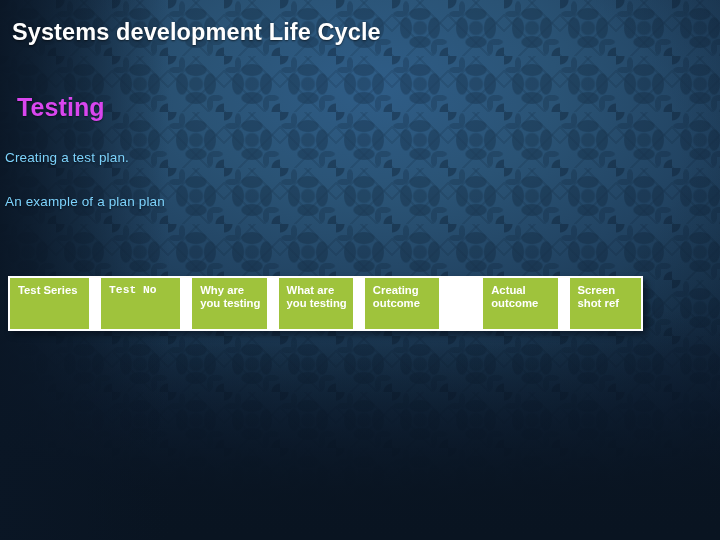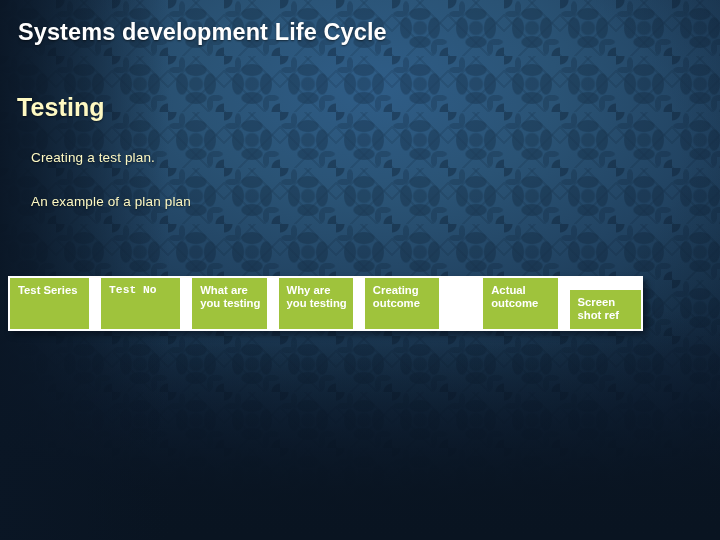--- a/index.html
+++ b/index.html
@@ -95,44 +95,44 @@
       rgba(10,22,37,0) 100%);
   }
 
   
   .content {
     position: absolute;
     inset: 0;
   }
   .slide-title {
     position: absolute;
-    left: 18px;
+    left: 12px;
     top: 19px;
     color: #ffffff;
     font-size: 23.5px;
     font-weight: bold;
     letter-spacing: .1px;
     text-shadow: 0 1px 2px rgba(0,0,0,.55);
     white-space: nowrap;
   }
   .section-heading {
     position: absolute;
     left: 17px;
     top: 93px;
-    color: #fef9c3;
+    color: #d946ef;
     font-size: 25px;
     font-weight: bold;
     letter-spacing: .1px;
     text-shadow: 0 1px 2px rgba(0,0,0,.5);
     white-space: nowrap;
   }
   .body-line {
     position: absolute;
-    left: 31px;
-    color: #fef9c3;
+    left: 5px;
+    color: #7dd3fc;
     font-size: 13.5px;
     font-weight: normal;
     letter-spacing: .15px;
     text-shadow: 0 1px 2px rgba(0,0,0,.5);
     white-space: nowrap;
   }
   .body-line.l1 { top: 150px; }
   .body-line.l2 { top: 194px; }
 
   
@@ -167,21 +167,21 @@
     box-sizing: border-box;
     overflow: hidden;
   }
   .th-cell.c0 { width: 83px; }
   .th-cell.c1 { width: 83px; font-family: Liberation Mono, monospace; }
   .th-cell.c2 { width: 78px; }
   .th-cell.c3 { width: 78px; }
   .th-cell.c4 { width: 78px; }
   .th-cell.c5 { width: 78px; }
   .th-cell.c6 { width: 78px; margin-left: 32px; }
-  .th-cell.c7 { width: 75px; margin-top: 12px; }
+  .th-cell.c7 { width: 75px; }
 </style>
 </head>
 <body>
 
 <div id="slide">
 
   <div class="bg-base"></div>
   <div class="bg-damask"></div>
   <div class="bg-damask2"></div>
   <div class="bg-vignette"></div>
@@ -196,21 +196,21 @@
 
     <div class="body-line l1">Creating a test plan.</div>
 
     <div class="body-line l2">An example of a plan plan</div>
 
     <div class="table-shadow"></div>
 
     <div class="test-plan-table">
       <div class="th-cell c0">Test Series</div>
       <div class="th-cell c1">Test No</div>
+      <div class="th-cell c3">Why are you testing</div>
       <div class="th-cell c2">What are you testing</div>
-      <div class="th-cell c3">Why are you testing</div>
       <div class="th-cell c5">Creating outcome</div>
       <div class="th-cell c6">Actual outcome</div>
       <div class="th-cell c7">Screen shot ref</div>
     </div>
 
   </div>
 </div>
 
 </body></html>

